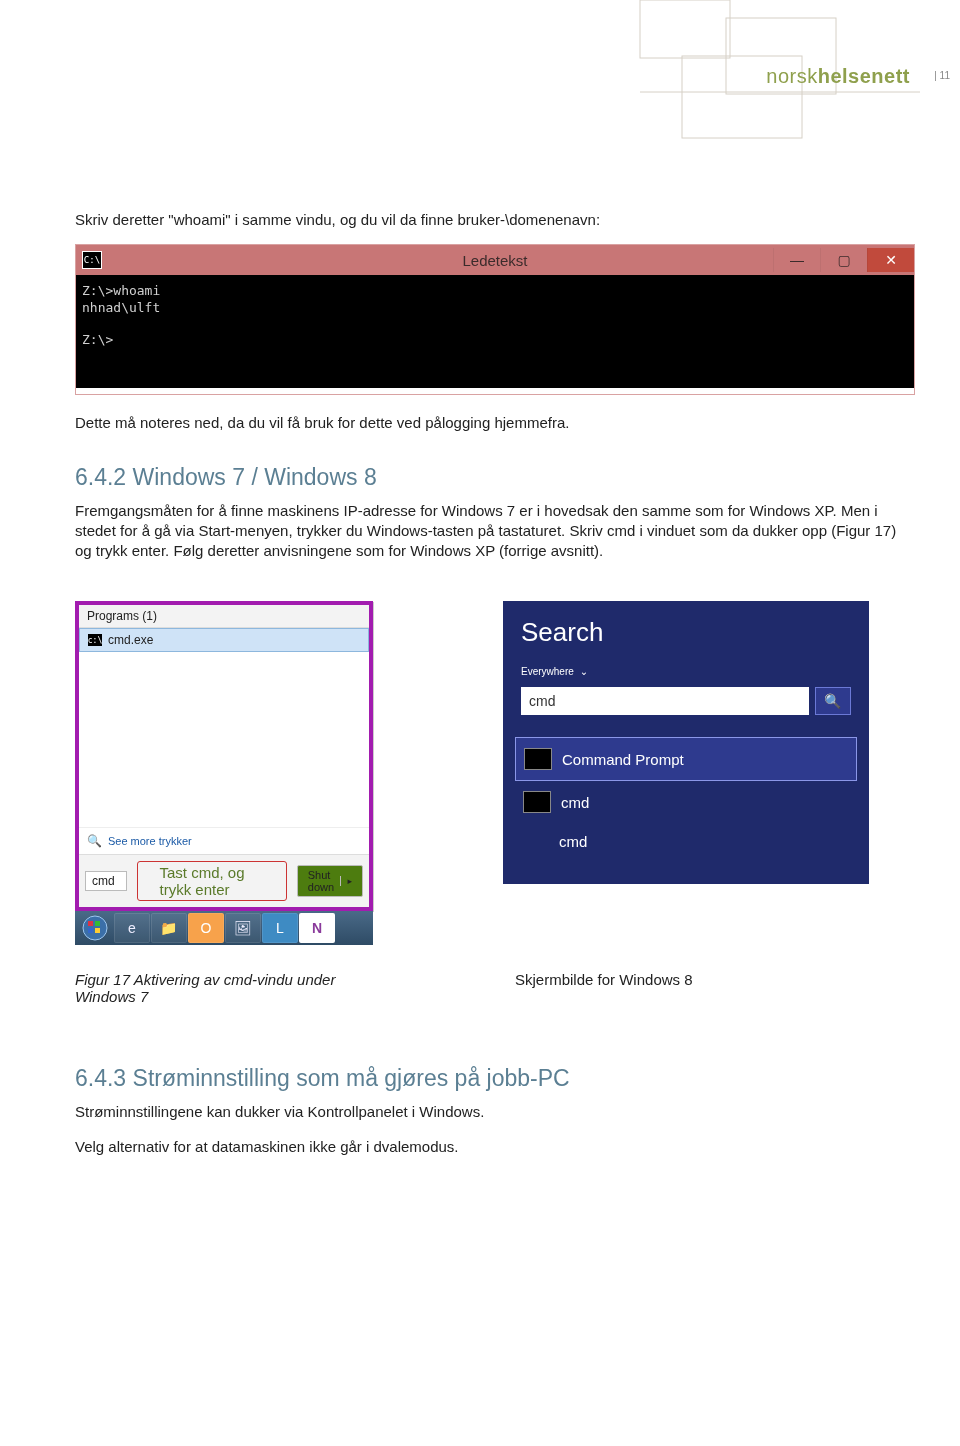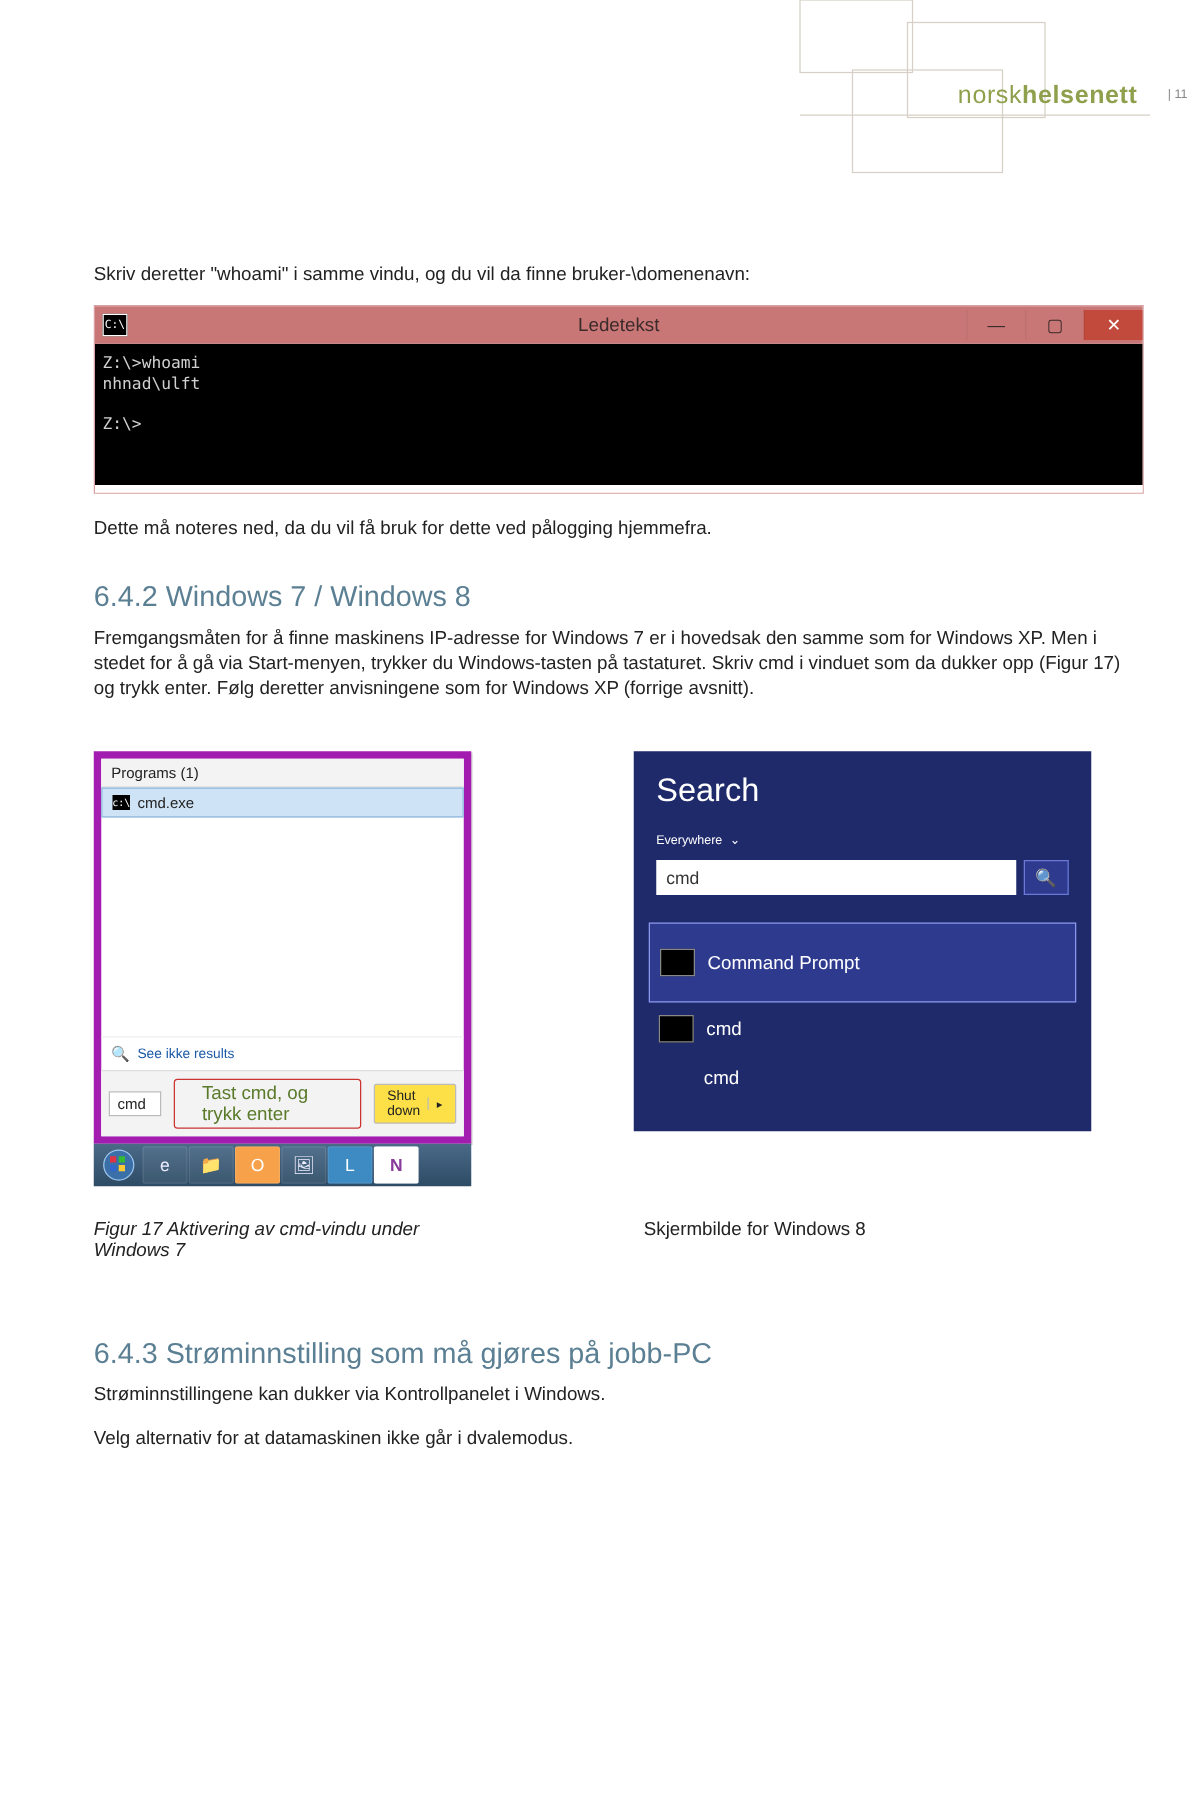--- a/index.html
+++ b/index.html
@@ -119,21 +119,21 @@
 }
 .figures-row {
   display: flex;
   gap: 130px;
   align-items: flex-start;
   margin: 40px 0 10px 0;
 }
 
 .win7-box {
   width: 290px;
-  border: 6px solid #a21caf;
+  border: 4px solid #a21caf;
   background: #fff;
   box-shadow: 1px 1px 0 #ccc;
 }
 .win7-programs-head {
   background: #f3f3f3;
   font-size: 12px;
   padding: 4px 8px;
   border-bottom: 1px solid #ddd;
 }
 .win7-item {
@@ -183,21 +183,21 @@
   border: 1px solid #c33;
   color: #2a5;
   font-size: 15px;
   padding: 2px 22px;
   border-radius: 3px;
   color: #5a7a2a;
 }
 .win7-shutdown {
   margin-left: auto;
   border: 1px solid #bbb;
-  background: #fde047;
+  background: #4d7c0f;
   font-size: 11px;
   padding: 3px 10px;
   display: flex;
   align-items: center;
   gap: 4px;
   border-radius: 2px;
 }
 .win7-shutdown .arrow {
   border-left: 1px solid #bbb;
   padding-left: 6px;
@@ -274,21 +274,21 @@
   display: flex;
   align-items: center;
   gap: 10px;
   padding: 10px 2px;
   font-size: 15px;
 }
 .win8-result.selected {
   background: #2e3a8e;
   border: 1px solid #8b97e8;
   margin: 0 -6px;
-  padding: 20px 8px;
+  padding: 10px 8px;
 }
 .win8-result .ricon {
   width: 26px; height: 20px;
   background: #000;
   border: 1px solid #888;
 }
 .win8-result .ricon.light {
   background: #000;
 }
 .win8-result .noicon {
@@ -357,21 +357,21 @@
       <div>
         <div class="win7-box">
           <div class="win7-programs-head">Programs (1)</div>
           <div class="win7-item">
             <span class="icon">c:\</span>
             <span>cmd.exe</span>
           </div>
           <div class="win7-spacer"></div>
           <div class="win7-more">
             <span class="mag">🔍</span>
-            <span>See ikke results</span>
+            <span>See more trykker</span>
           </div>
           <div class="win7-bottom">
             <div class="win7-search">cmd</div>
             <div class="win7-callout">Tast cmd, og trykk enter</div>
             <div class="win7-shutdown">
               <span>Shut down</span>
               <span class="arrow">▸</span>
             </div>
           </div>
         </div>

